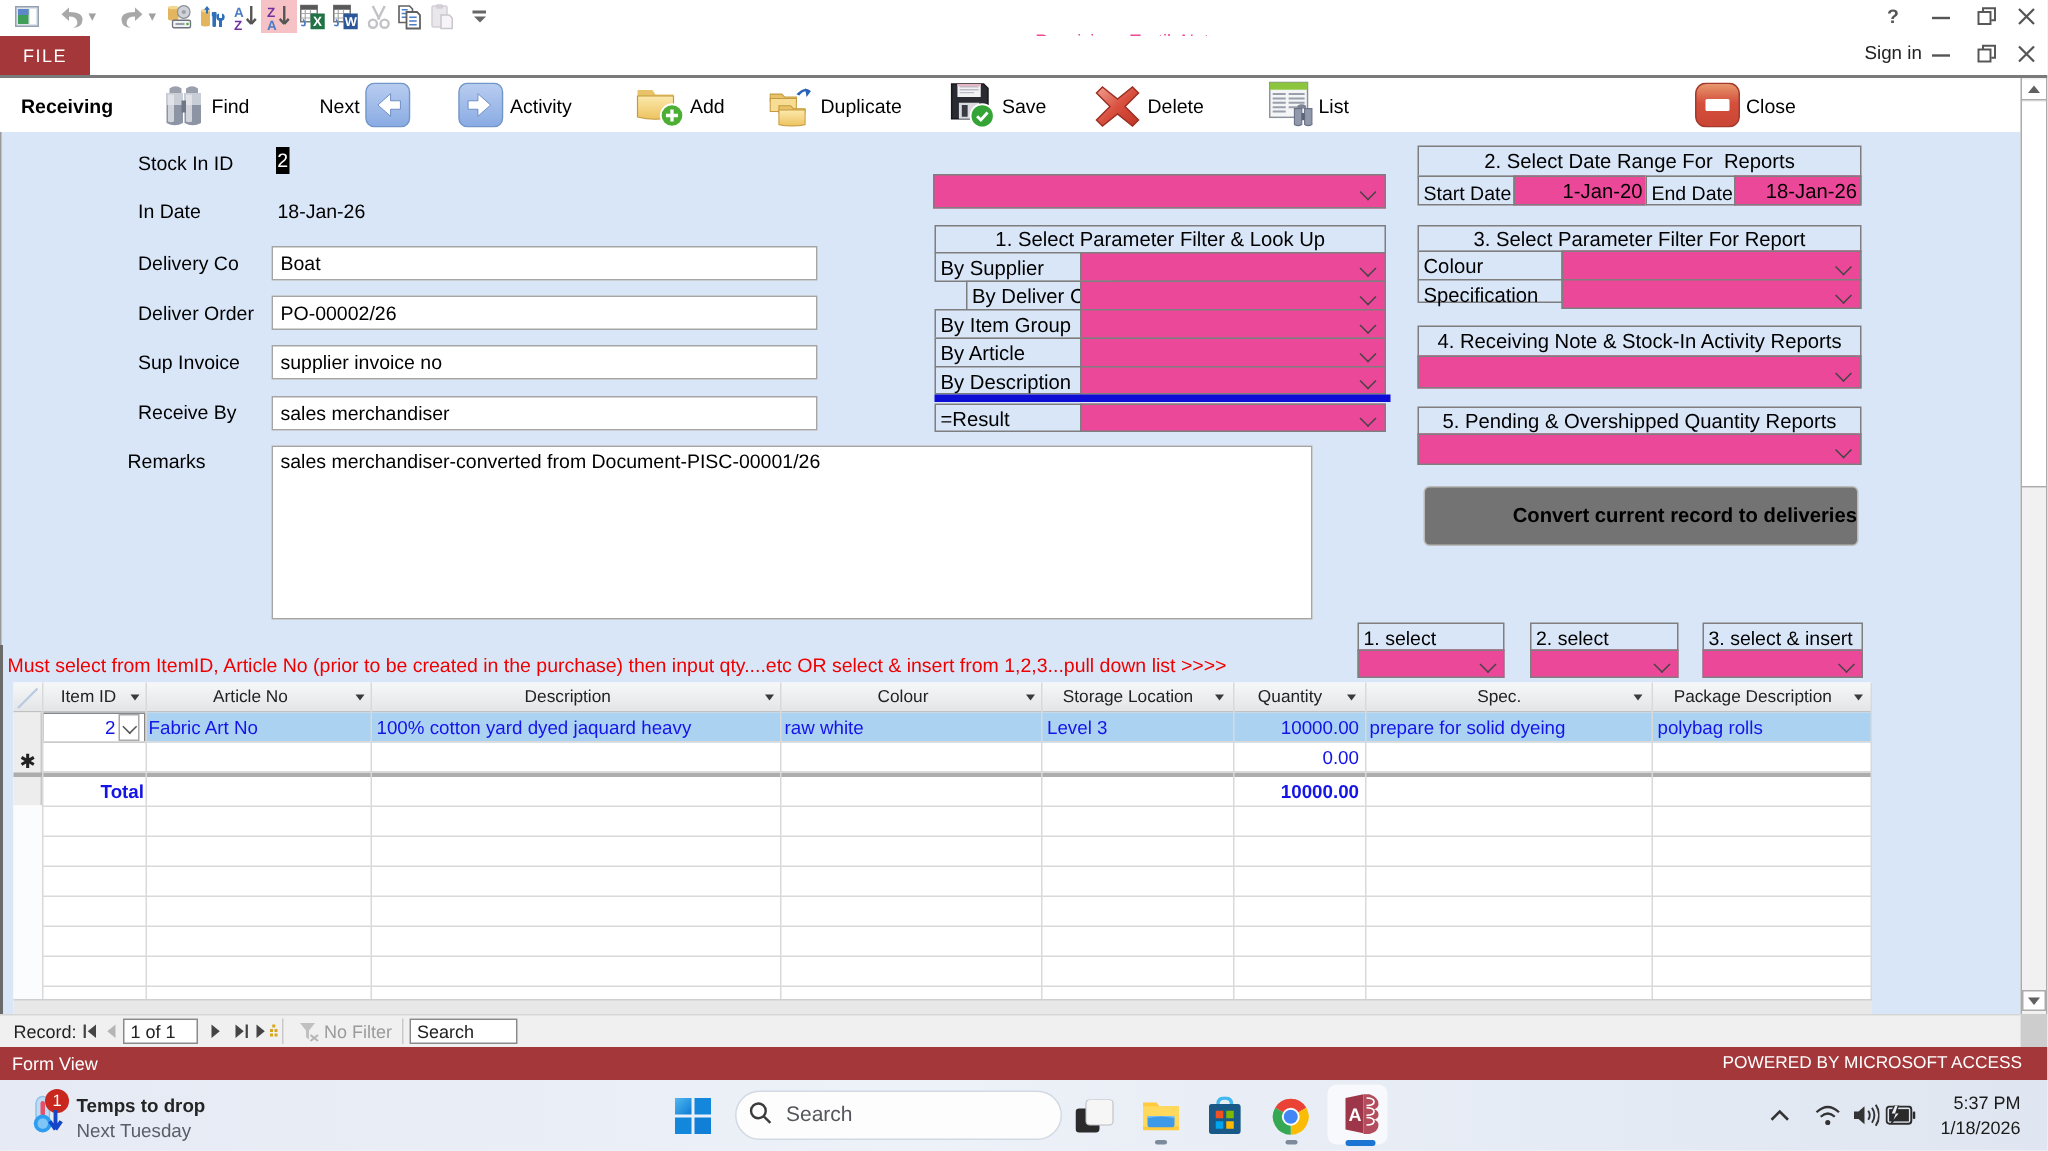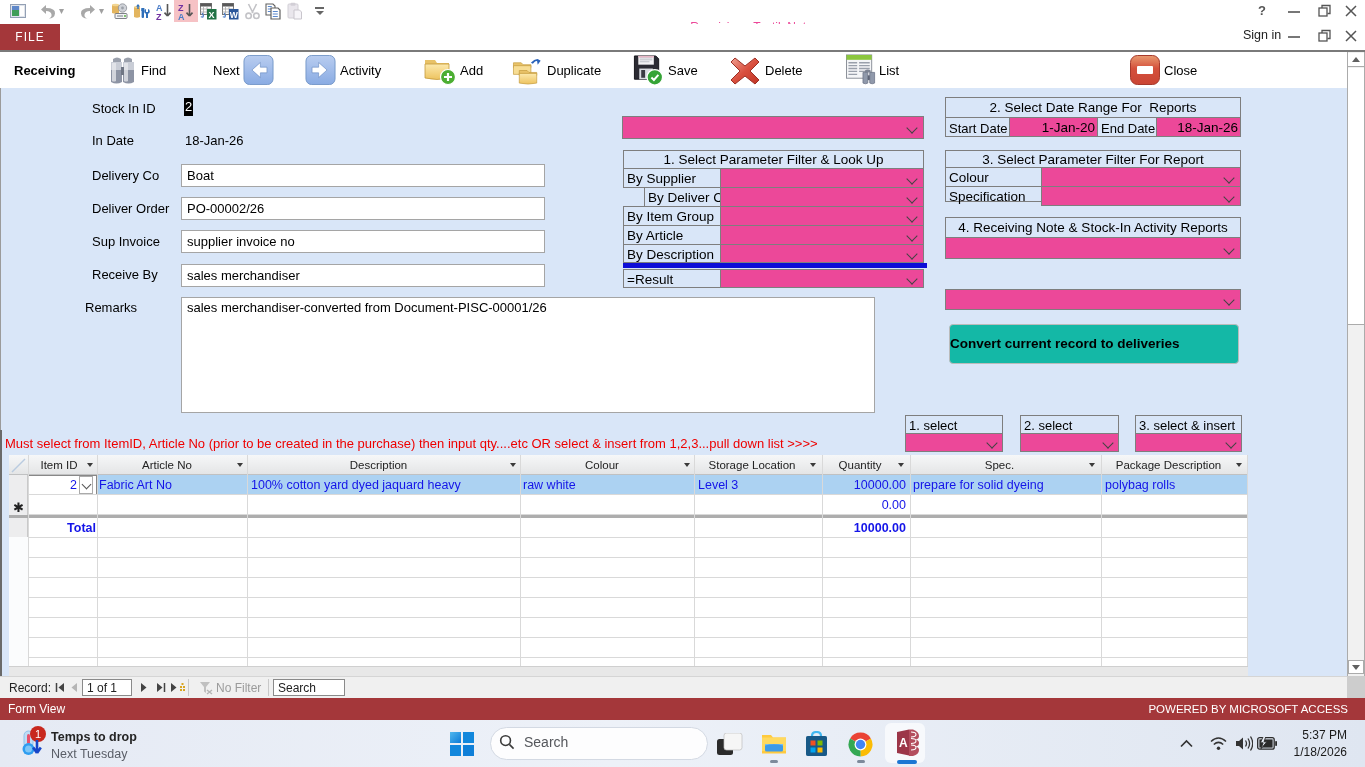--- a/index.html
+++ b/index.html
@@ -324,25 +324,26 @@
   <div class="bluecell ab" style="left:945px;top:98px;width:97px;height:16px;padding:2px 0 0 3px;font-size:13.5px;">Specification</div>
   <div class="graycell ab" style="left:1041px;top:98px;width:200px;height:20px;">
       <i class="chev" style="right:7px;top:6px;"></i>
     </div>
 
   <div class="bluecell ab" style="left:945px;top:129px;width:296px;height:21px;text-align:center;padding-top:2px;font-size:13.5px;">4. Receiving Note &amp; Stock-In Activity Reports</div>
   <div class="graycell ab" style="left:945px;top:149px;width:296px;height:22px;">
       <i class="chev" style="right:7px;top:7px;"></i>
     </div>
 
+  <div class="bluecell ab" style="left:945px;top:183px;width:296px;height:19px;text-align:center;padding-top:1px;font-size:13.5px;">5. Pending &amp; Overshipped Quantity Reports</div>
   <div class="graycell ab" style="left:945px;top:201px;width:296px;height:21px;">
       <i class="chev" style="right:7px;top:6px;"></i>
     </div>
 
-  <div class="ab" style="left:949px;top:236px;width:290px;height:40px;background:#14b8a6;border:1px solid #bbb;border-radius:4px;box-sizing:border-box;text-align:left;line-height:38px;font-size:13.5px;font-weight:bold;">Convert current record to deliveries</div>
+  <div class="ab" style="left:949px;top:236px;width:290px;height:40px;background:#737373;border:1px solid #bbb;border-radius:4px;box-sizing:border-box;text-align:right;line-height:38px;font-size:13.5px;font-weight:bold;">Convert current record to deliveries</div>
 
   <div class="bluecell ab" style="left:905px;top:327px;width:98px;height:19px;padding:2px 0 0 3px;">1. select</div>
   <div class="graycell ab" style="left:905px;top:345px;width:98px;height:19px;">
       <i class="chev" style="right:6px;top:5px;"></i>
     </div>
   <div class="bluecell ab" style="left:1020px;top:327px;width:99px;height:19px;padding:2px 0 0 3px;">2. select</div>
   <div class="graycell ab" style="left:1020px;top:345px;width:99px;height:19px;">
       <i class="chev" style="right:6px;top:5px;"></i>
     </div>
   <div class="bluecell ab" style="left:1135px;top:327px;width:107px;height:19px;padding:2px 0 0 3px;">3. select &amp; insert</div>

